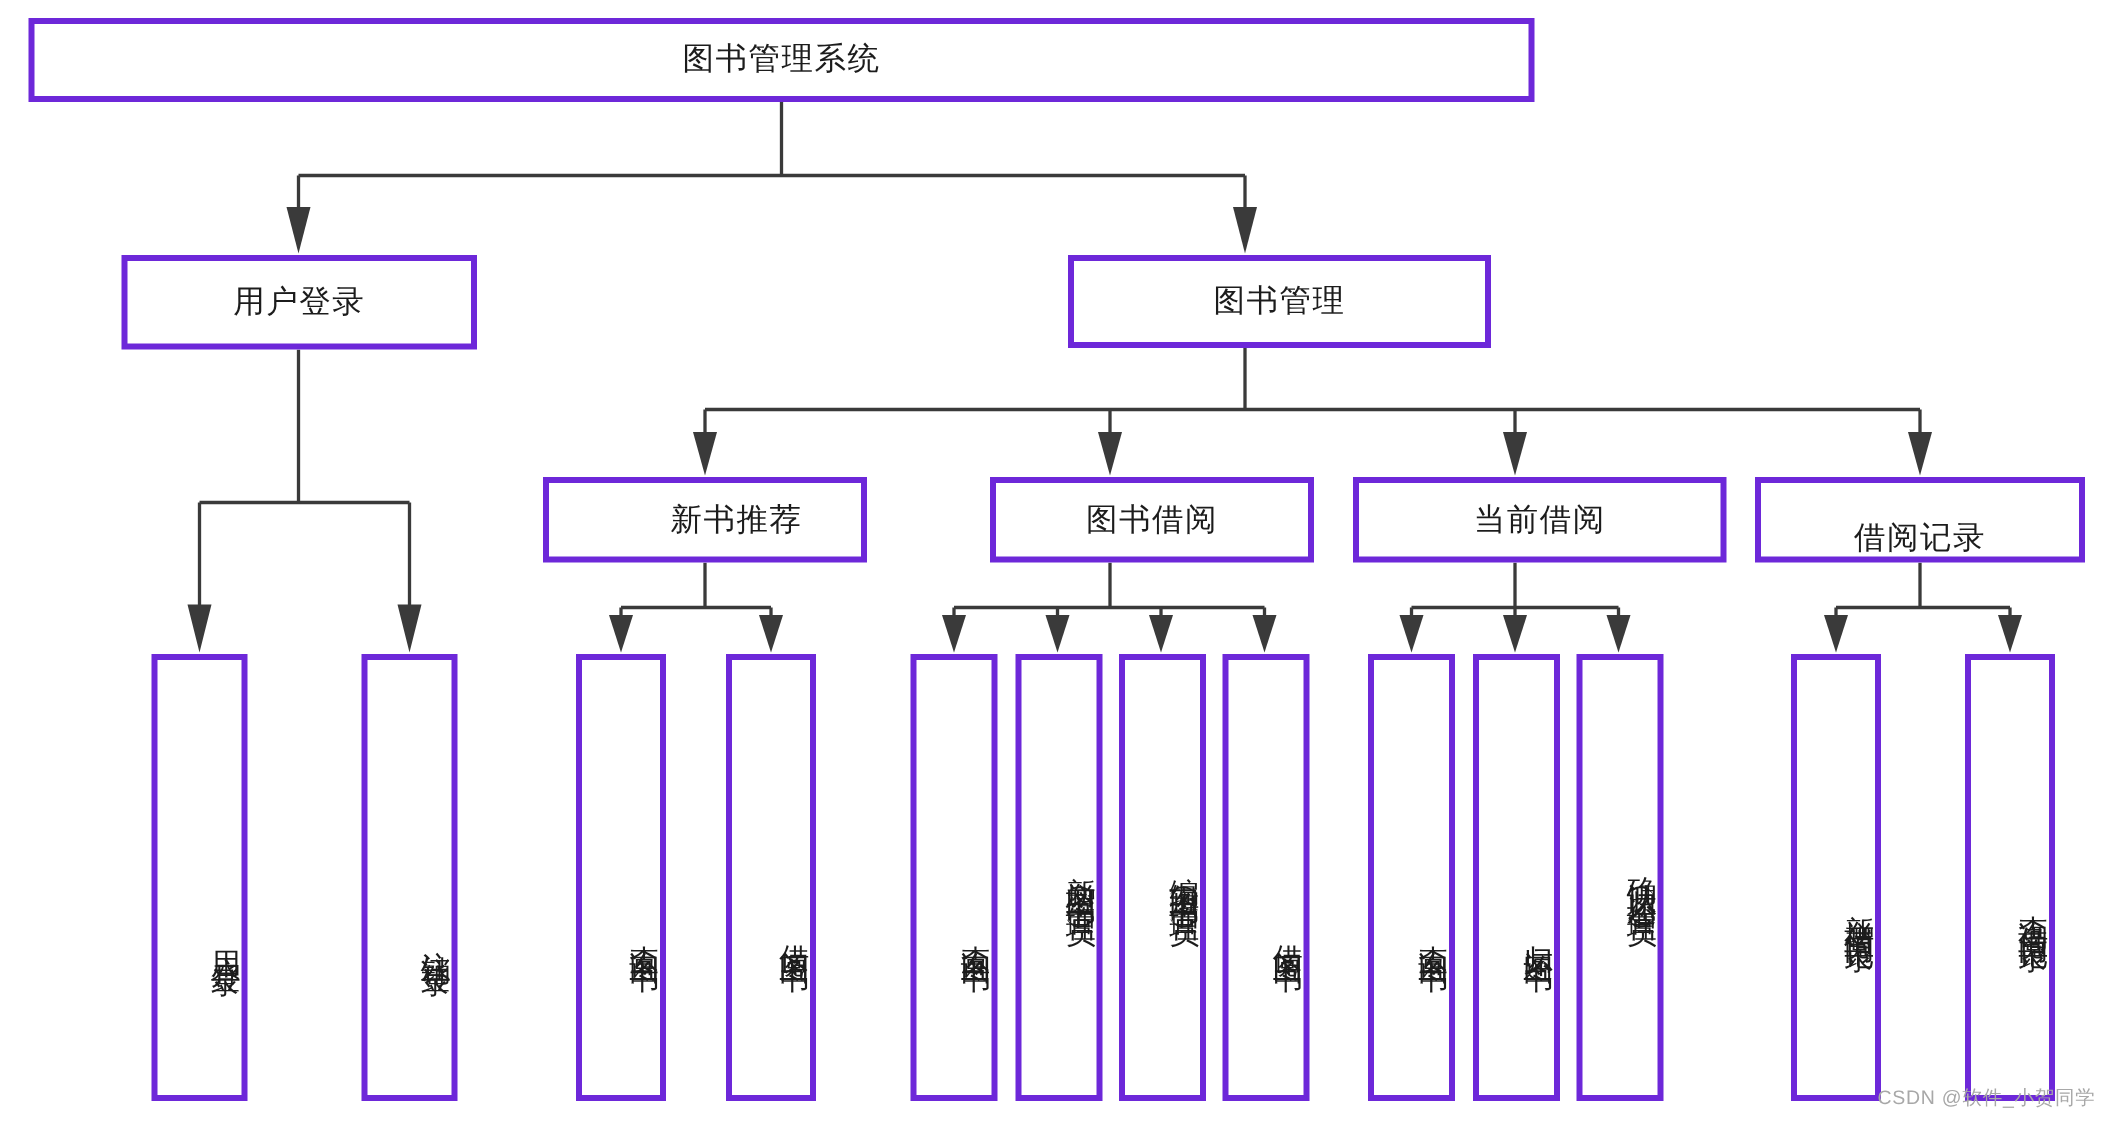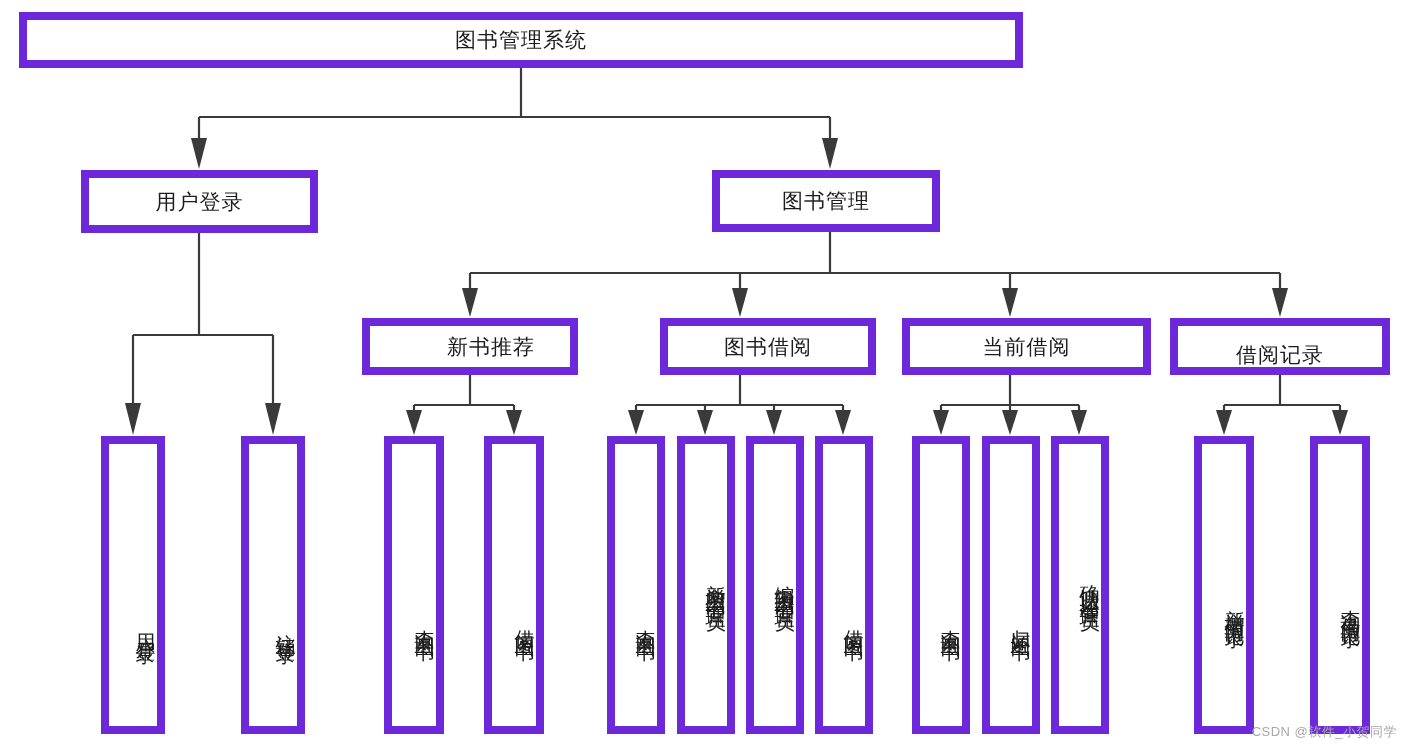--- a/index.html
+++ b/index.html
@@ -13,21 +13,21 @@
   #canvas {
     position: relative;
     width: 1405px;
     height: 747px;
     background: #ffffff;
     overflow: hidden;
   }
   .node {
     position: absolute;
     box-sizing: border-box;
-    border: 8px solid #6d28d9;
+    border: 4px solid #6d28d9;
     background: #ffffff;
     display: flex;
     align-items: center;
     justify-content: center;
     color: #1c1c1c;
   }
   .node.h {
     font-size: 21px;
     letter-spacing: 1px;
     line-height: 1.2;
@@ -145,21 +145,21 @@
     <polygon class="arrowhead" points="1332,410 1348,410 1340,435"></polygon>
   </svg>
 
   <div class="node h" style="left:19px; top:12px; width:1004px; height:56px;">
     <span>图书管理系统</span>
   </div>
 
   <div class="node h" style="left:81px; top:170px; width:237px; height:63px;">
     <span>用户登录</span>
   </div>
-  <div class="node h" style="left:712px; top:170px; width:228px; height:62px;">
+  <div class="node h" style="left:712px; top:170px; width:282px; height:62px;">
     <span>图书管理</span>
   </div>
 
   <div class="node h" style="left:362px; top:318px; width:216px; height:57px;padding-left:42px;">
     <span>新书推荐</span>
   </div>
   <div class="node h" style="left:660px; top:318px; width:216px; height:57px;">
     <span>图书借阅</span>
   </div>
   <div class="node h" style="left:902px; top:318px; width:249px; height:57px;">

